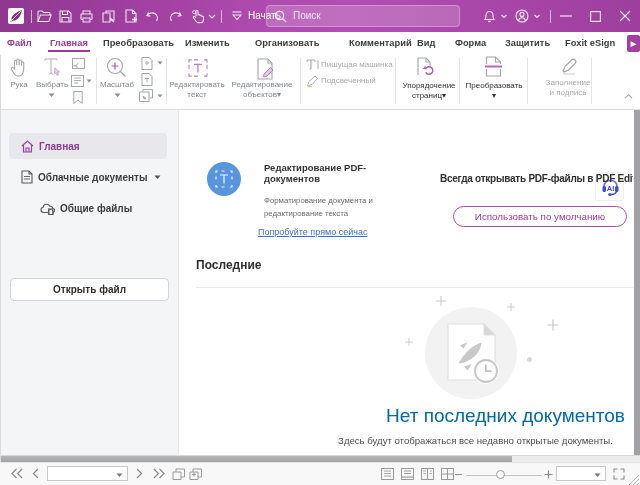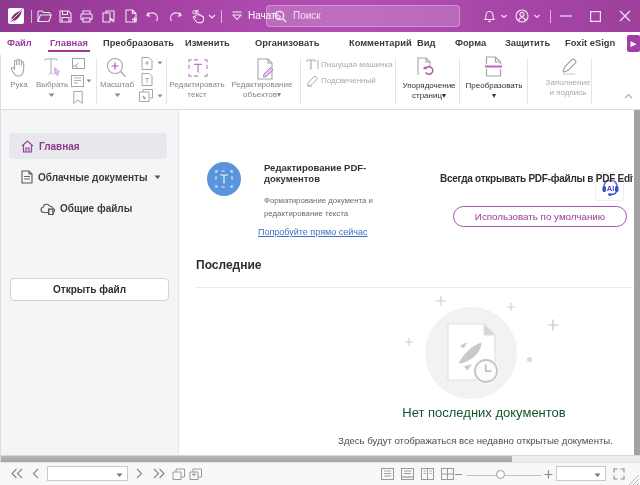--- a/index.html
+++ b/index.html
@@ -353,21 +353,21 @@
   <svg class="abs" style="left:326px;top:191px;" width="12" height="12" viewBox="0 0 12 12">
       <path d="M6 2 V10 M2 6 H10" stroke="#cccccc" stroke-width="1"></path>
     </svg>
   <svg class="abs" style="left:367px;top:208px;" width="14" height="14" viewBox="0 0 14 14">
       <path d="M7 1.5 V12.5 M1.5 7 H12.5" stroke="#c6c6c6" stroke-width="1.2"></path>
     </svg>
   <svg class="abs" style="left:224px;top:226px;" width="12" height="12" viewBox="0 0 12 12">
       <path d="M6 2 V10 M2 6 H10" stroke="#cccccc" stroke-width="1"></path>
     </svg>
   <div class="abs" style="left:348px;top:247px;width:5px;height:5px;border-radius:50%;background:#d9d9d9;"></div>
-  <div class="abs" style="left:207px;top:295px;width:180px;text-align:center;font-size:13px;color:#14532d;white-space:nowrap;margin-left:8px;">Нет последних документов</div>
+  <div class="abs" style="left:207px;top:295px;width:180px;text-align:center;font-size:19px;color:#0369a1;white-space:nowrap;">Нет последних документов</div>
   <div class="abs" style="left:159px;top:325px;width:275px;text-align:center;font-size:9.6px;color:#4c4c4c;white-space:nowrap;">Здесь будут отображаться все недавно открытые документы.</div>
 </div>
 <div class="graystrip"></div>
 
 <div class="abs" style="left:0;top:455px;width:640px;height:8px;background:#ececed;border-top:1px solid #d8d8d8;"></div>
 <div class="abs" style="left:0;top:456px;width:512px;height:7px;background:linear-gradient(#b6b6b6,#a0a0a0);"></div>
 <div class="statusbar">
   <svg class="abs" style="left:11px;top:5px;" width="12" height="11" viewBox="0 0 12 11" fill="none" stroke="#8a8a8a" stroke-width="1.2">
       <path d="M5.5 1 L1 5.5 L5.5 10 M11 1 L6.5 5.5 L11 10"></path>
     </svg>

